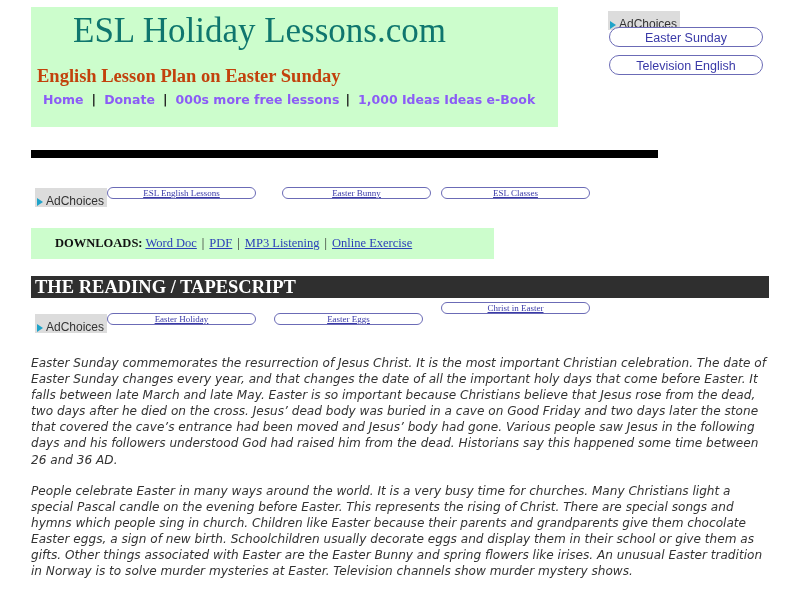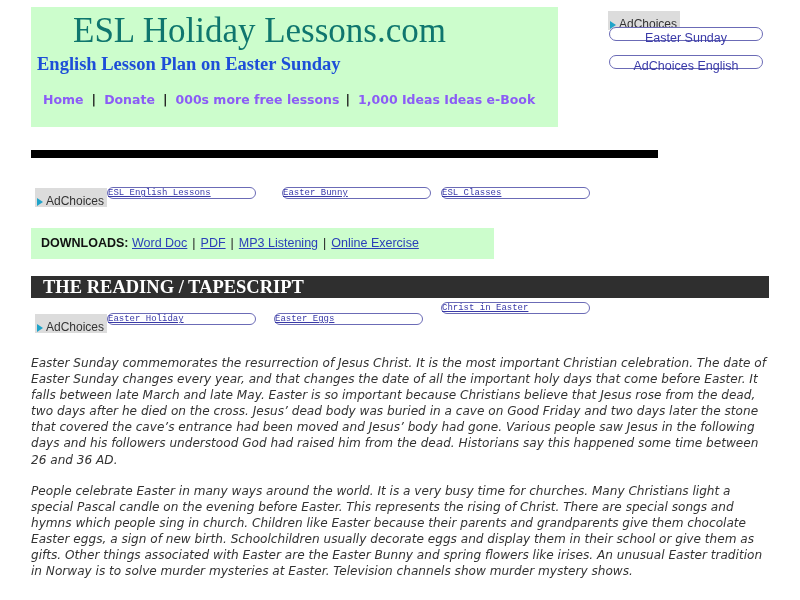--- a/index.html
+++ b/index.html
@@ -16,23 +16,23 @@
     left: 31px; top: 7px; width: 527px; height: 120px;
     background: #ccfdcc;
   }
   #site-title {
     left: 6px; top: 4px;
     font-family: "Liberation Serif", serif;
     font-weight: normal; font-size: 35px; color: #0f766e;
     white-space: nowrap; letter-spacing: 0px; margin-left: 36px;
   }
   #site-subtitle {
-    left: 6px; top: 47px;
+    left: 6px; top: 59px;
     font-family: "Liberation Serif", serif;
-    font-weight: bold; font-size: 18.5px; color: #1d4ed8;
+    font-weight: bold; font-size: 18.5px; color: #c2410c;
     white-space: nowrap;
   }
   #top-nav {
     left: 12px; top: 85px;
     font-family: "DejaVu Sans", sans-serif;
     font-weight: bold; font-size: 12.5px; color: #222;
     white-space: nowrap;
   }
   #top-nav a { color: #8b5cf6; }
   #top-nav .sep { margin: 0 8px; color: #222; }
@@ -44,58 +44,58 @@
     font-size: 12px; height: 11px; line-height: 11px;
     padding: 8px 3px 0 2px; display: inline-flex; align-items: center;
     white-space: nowrap;
   }
   .adchoices .tri {
     display: inline-block; width: 0; height: 0;
     border-top: 4px solid transparent; border-bottom: 4px solid transparent;
     border-left: 6px solid #1fa3c9; margin-right: 3px;
   }
   .pill-lg {
-    width: 154px; height: 14px;
+    width: 154px; height: 20px;
     border: 1.5px solid #6b6bb6; border-radius: 12px;
     box-sizing: border-box;
     color: #3a3aa8; background: #fff;
     font-family: "Liberation Sans", sans-serif;
     font-size: 12.5px; text-align: center; line-height: 20px;
     white-space: nowrap;
   }
   .pill-sm {
     height: 12px; width: 149px;
     border: 1.3px solid #6b6bb6; border-radius: 7px;
     box-sizing: border-box;
     color: #3a3aa8; background: #fff;
-    font-family: Liberation Mono, monospace;
-    font-size: 9px; line-height: 10px; 
+    font-family: Liberation Serif, serif;
+    font-size: 9px; line-height: 10px; text-align: center;
     white-space: nowrap; text-decoration: underline;
   }
 
   #black-rule {
     left: 31px; top: 150px; width: 627px; height: 8px; background: #000;
   }
 
   #downloads-box {
     left: 31px; top: 228px; width: 463px; height: 31px;
     background: #ccfdcc;
-    font-family: Liberation Sans, sans-serif;
+    font-family: Liberation Serif, serif;
     font-size: 12.5px; line-height: 31px; color: #222;
-    white-space: nowrap; box-sizing: border-box; padding-left: 10px;
+    white-space: nowrap; box-sizing: border-box; padding-left: 24px;
   }
   #downloads-box .lbl { font-weight: bold; color: #111; }
   #downloads-box a { color: #2a3fb8; text-decoration: underline; }
   #downloads-box .sep { margin: 0 5px; }
 
   #section-bar {
     left: 31px; top: 276px; width: 738px; height: 22px;
     background: #2f2f2f; color: #fff;
     font-family: "Liberation Serif", serif; font-weight: bold;
-    font-size: 18.5px; line-height: 22px; padding-left: 12px;
+    font-size: 18.5px; line-height: 22px; padding-left: 4px;
     box-sizing: border-box; white-space: nowrap;
   }
 
   .body-para {
     left: 31px; width: 742px;
     font-family: "DejaVu Sans", sans-serif;
     font-size: 12.1px; line-height: 16.1px; color: #333;
     margin: 0;
     font-style: italic;
   }
@@ -109,21 +109,21 @@
   <div id="top-nav" class="abs">
     <a>Home</a><span class="sep">|</span><a>Donate</a><span class="sep">|</span><a>000s more free lessons</a><span class="sep" style="margin:0 8px 0 6px">|</span><a>1,000 Ideas Ideas e-Book</a>
   </div>
 </div>
 
 <div class="abs adchoices" style="left:608px; top:11px;">
   <span class="tri"></span>
   <span>AdChoices</span>
 </div>
 <div class="abs pill-lg" style="left:609px; top:27px;">Easter Sunday</div>
-<div class="abs pill-lg" style="left:609px; top:55px;">AdChoices English</div>
+<div class="abs pill-lg" style="left:609px; top:55px;">Television English</div>
 
 <div id="black-rule" class="abs"></div>
 
 <div class="abs adchoices" style="left:35px; top:188px;">
   <span class="tri"></span>
   <span>AdChoices</span>
 </div>
 <div class="abs pill-sm" style="left:107px; top:187px;">ESL English Lessons</div>
 <div class="abs pill-sm" style="left:282px; top:187px;">Easter Bunny</div>
 <div class="abs pill-sm" style="left:441px; top:187px;">ESL Classes</div>

